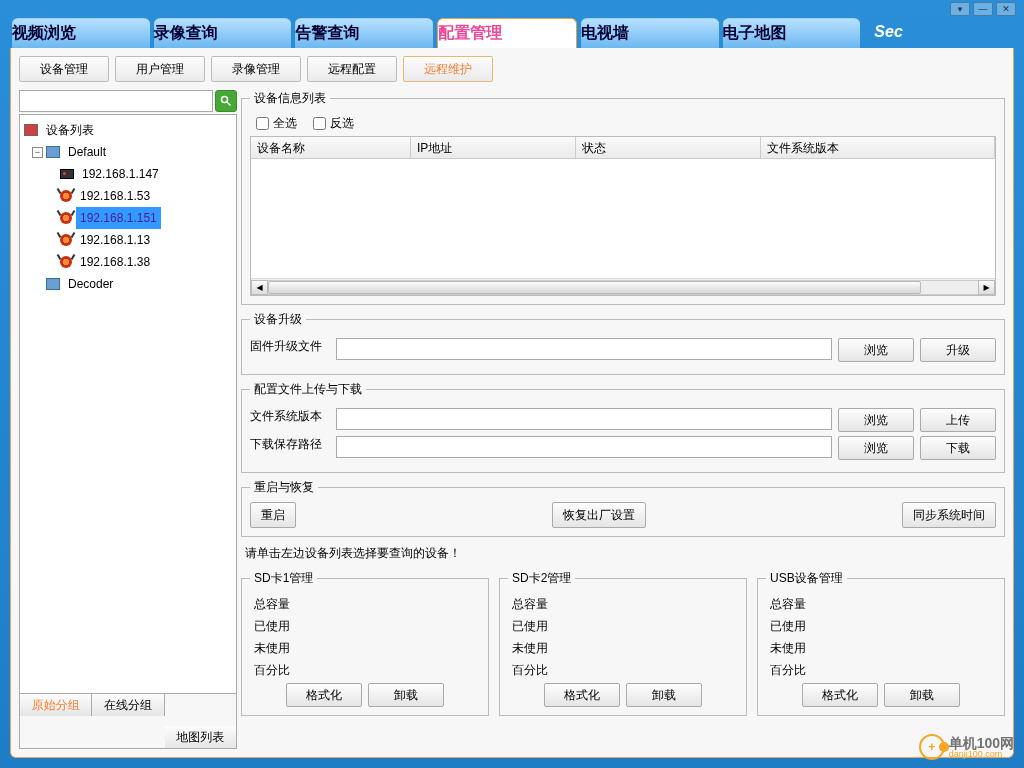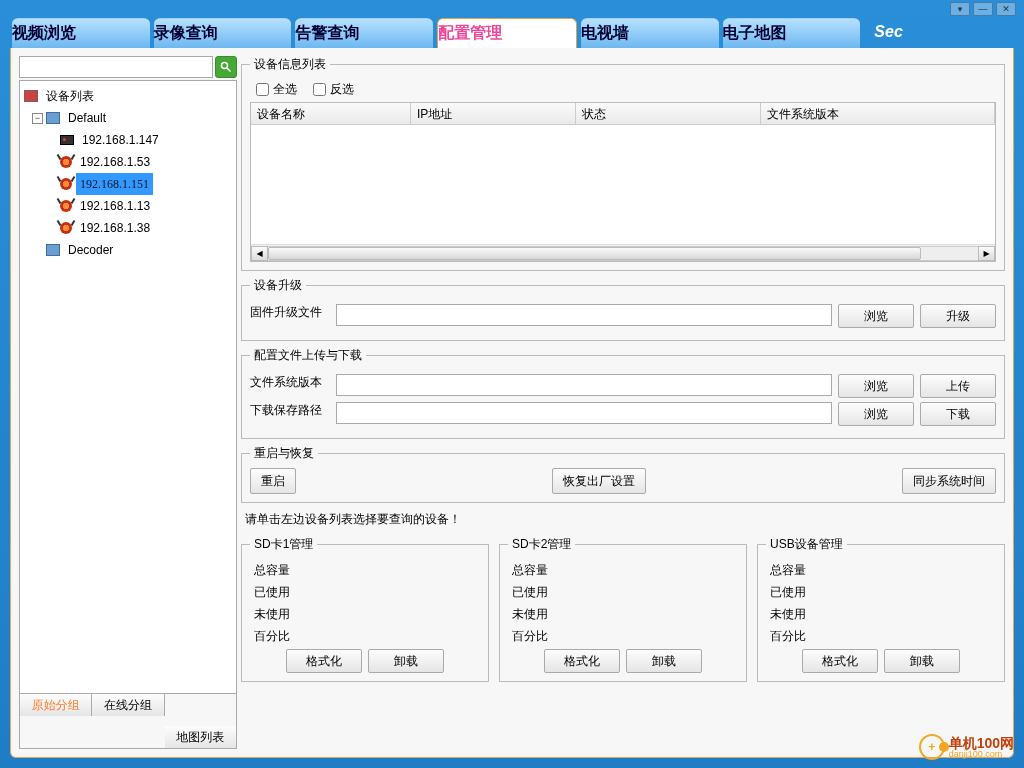--- a/index.html
+++ b/index.html
@@ -27,21 +27,21 @@
 .tree-icon { width: 14px; height: 12px; display: inline-block; margin-right: 4px; }
 .tree-icon.root { background: #d04040; border: 1px solid #666; }
 .tree-icon.folder { background: #6aa0d0; border: 1px solid #3a6fa0; }
 .tree-icon.cam { border-radius: 50%; background: radial-gradient(circle,#ff8a3a 35%,#c63010 36%); width:12px; height:12px; position:relative;}
 .tree-icon.cam::before,.tree-icon.cam::after{content:'';position:absolute;width:2px;height:6px;background:#333;top:-2px;}
 .tree-icon.cam::before{left:-2px;transform:rotate(-30deg);}
 .tree-icon.cam::after{right:-2px;transform:rotate(30deg);}
 .tree-icon.dvr { background:#333;border:1px solid #000;width:14px;height:10px;position:relative;}
 .tree-icon.dvr::after{content:'';position:absolute;left:2px;top:2px;width:3px;height:3px;background:#e33;border-radius:50%;}
 .tree-label { padding: 1px 4px; }
-.tree-label.selected { background: #3399ff; color: #0f172a; font-family: Liberation Serif, serif; }
+.tree-label.selected { background: #3399ff; color: #4c1d95; }
 .sidebar-bottom { display: flex; border: 1px solid #aaa; border-top: none; }
 .sb-tab { flex: 1; height: 22px; line-height: 22px; text-align: center; background: linear-gradient(#fdfdfd,#e5e5e5); border-right: 1px solid #aaa; cursor: pointer; }
 .sb-tab:last-child { border-right: none; margin-top: 32px; }
 .sb-tab.active { color: #fa7d2e; }
 .main-panel { flex: 1; display: flex; flex-direction: column; gap: 6px; overflow: auto; }
 fieldset { border: 1px solid #bbb; padding: 6px 8px 8px 8px; background: #f7f7f7; }
 legend { padding: 0 4px; font-size: 12px; }
 .chk-row { display: flex; gap: 16px; margin: 2px 0 4px 6px; }
 .chk { display: flex; align-items: center; gap: 4px; }
 .chk input { width: 13px; height: 13px; }
@@ -62,21 +62,21 @@
 .btn-row { display: flex; gap: 4px; justify-content: space-between; }
 .hint { margin: 2px 0 2px 4px; }
 .storage-row { display: flex; gap: 10px; }
 .storage-row fieldset { flex: 1; }
 .storage-line { line-height: 22px; padding-left: 4px; }
 .storage-btns { display: flex; gap: 6px; justify-content: center; margin-top: 2px; }
 .watermark { position: absolute; right: 10px; bottom: 8px; display: flex; align-items: center; gap: 4px; pointer-events: none; }
 .wm-logo { width: 26px; height: 26px; border: 2px solid #f5a623; border-radius: 50%; display: flex; align-items: center; justify-content: center; color: #f5a623; font-weight: bold; position: relative; }
 .wm-logo::after { content:''; position:absolute; right:-6px; top:6px; width:10px;height:10px; background:#f5a623; border-radius:50%; }
 .wm-text { display: flex; flex-direction: column; line-height: 1; }
-.wm-text .t1 { font-size: 14px; color: #c2410c; font-weight: bold;}
+.wm-text .t1 { font-size: 14px; color: #737373; font-weight: bold;}
 .wm-text .t2 { font-size: 9px; color: #f5a623; }
 </style>
 </head>
 <body>
 
 <div class="titlebar">
   <div class="tb-btn">▾</div>
   <div class="tb-btn">—</div>
   <div class="tb-btn">✕</div>
 </div>
@@ -85,20 +85,27 @@
   <div class="main-tab">视频浏览</div>
   <div class="main-tab">录像查询</div>
   <div class="main-tab">告警查询</div>
   <div class="main-tab active">配置管理</div>
   <div class="main-tab">电视墙</div>
   <div class="main-tab">电子地图</div>
   <div class="main-tab brand">Sec</div>
 </div>
 
 <div class="app-body">
+  <div class="sub-tabs">
+    <div class="sub-tab">设备管理</div>
+    <div class="sub-tab">用户管理</div>
+    <div class="sub-tab">录像管理</div>
+    <div class="sub-tab">远程配置</div>
+    <div class="sub-tab active">远程维护</div>
+  </div>
 
   <div class="content-area">
     <div class="sidebar">
       <div class="search-row">
         <input class="search-input" value="" style="">
         <div class="search-btn">
           <svg viewBox="0 0 16 16">
               <circle cx="6" cy="6" r="4" fill="none" stroke="#fff" stroke-width="2"></circle>
               <line x1="9" y1="9" x2="14" y2="14" stroke="#fff" stroke-width="2"></line>
             </svg>

